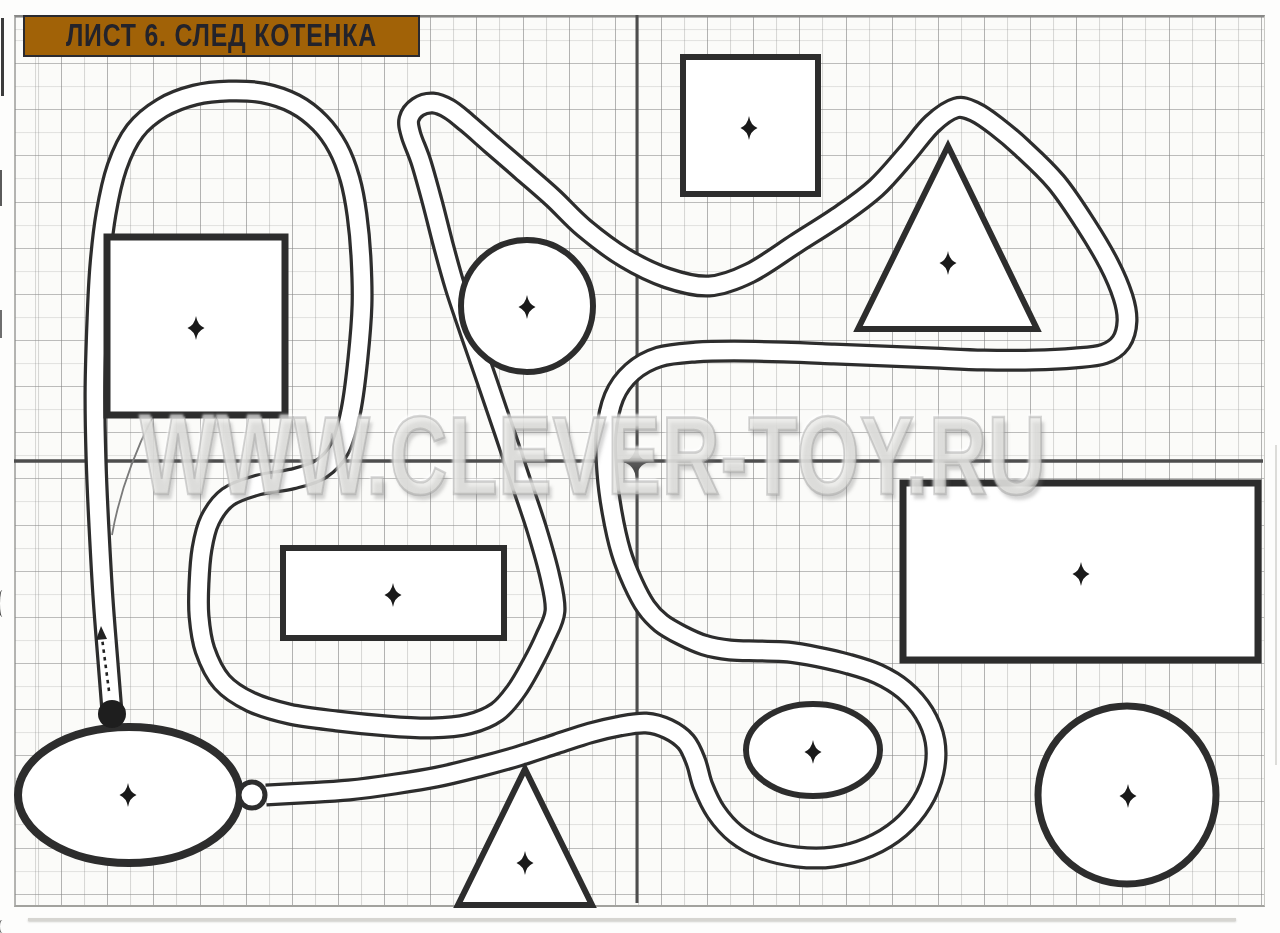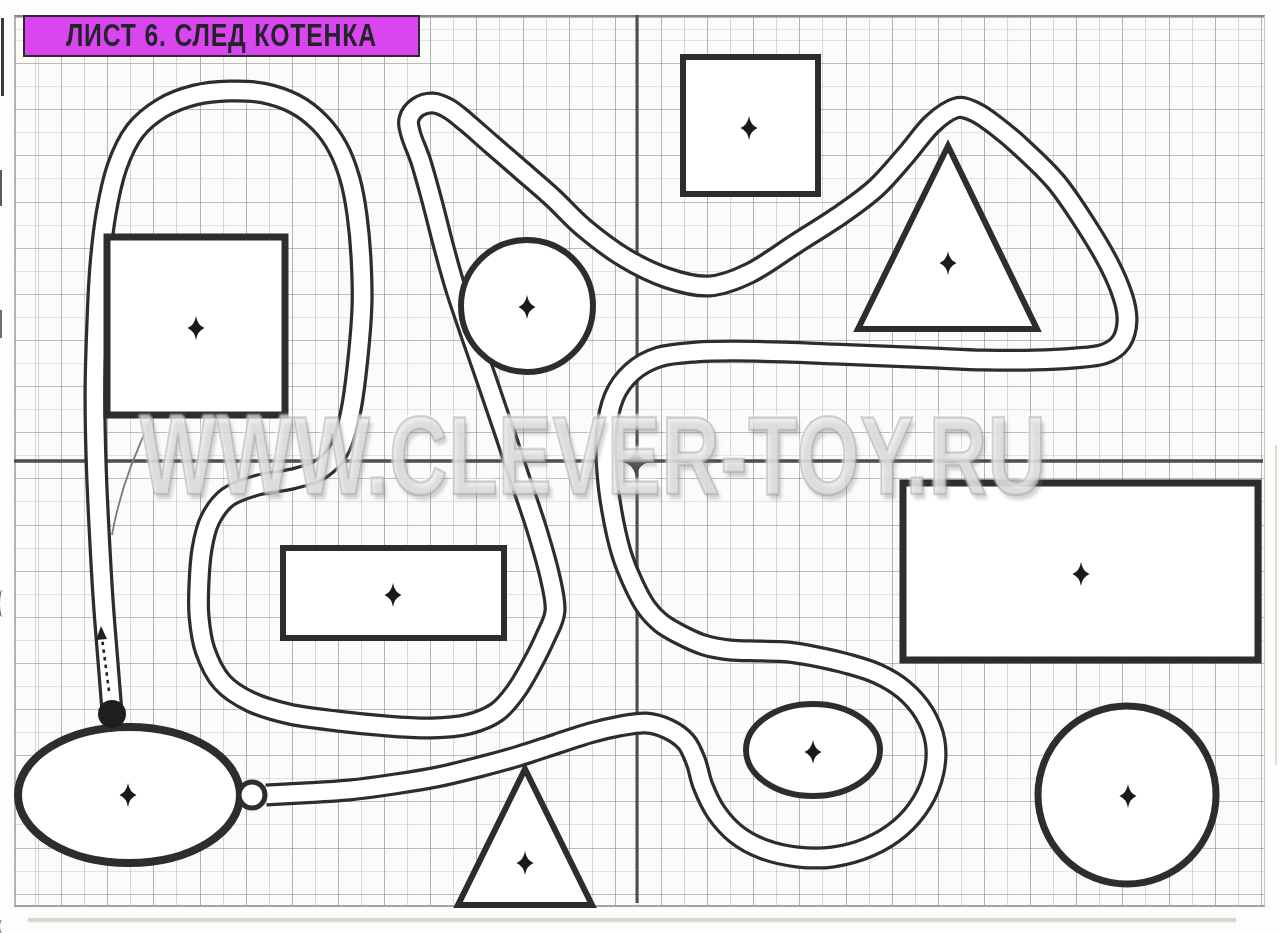--- a/index.html
+++ b/index.html
@@ -16,21 +16,21 @@
         background-position:0 0,23.07px 0,0 0,0 23.07px;}
   svg.canvas{position:absolute;left:0;top:0;z-index:2;}
   .watermark{position:absolute;left:140px;top:400px;z-index:3;white-space:nowrap;
         font-weight:bold;font-size:112px;line-height:1;letter-spacing:1px;
         transform:scaleX(0.72);transform-origin:left top;
         color:rgba(226,226,223,0.62);
         -webkit-text-stroke:2.5px rgba(148,148,148,0.38);
         text-shadow:4px 5px 4px rgba(112,112,112,0.30), -2px -3px 3px rgba(255,255,255,0.75);
         pointer-events:none;}
   .title-box{position:absolute;left:23px;top:15px;width:397px;height:42px;z-index:4;
-        background:#d946ef;border:2.5px solid #2a2a30;box-sizing:border-box;
+        background:#a16207;border:2.5px solid #2a2a30;box-sizing:border-box;
         display:flex;align-items:center;justify-content:center;}
   .title-box span{font-weight:bold;font-size:31px;letter-spacing:1px;color:#23232b;
         transform:scaleX(0.8);white-space:nowrap;}
   .artifact{position:absolute;z-index:5;pointer-events:none;}
   .a-edge1{left:1px;top:18px;width:2.5px;height:78px;background:#3c3c3c;}
   .a-edge2{left:0;top:170px;width:2px;height:36px;background:#5a5a5a;}
   .a-edge3{left:0;top:310px;width:2px;height:28px;background:#6e6e6e;}
   .a-paren{left:-2px;top:590px;width:7px;height:27px;border-left:2.5px solid #4a4a4a;border-radius:50% 0 0 50%/50% 0 0 50%;}
   .a-paren2{left:-3px;top:920px;width:8px;height:13px;border-left:3px solid #6a6a6a;border-radius:50%;}
   .a-bottomstreak{left:28px;top:918px;width:1208px;height:3px;background:#d6d5d1;box-shadow:0 1px 2px rgba(190,190,185,.7);}

